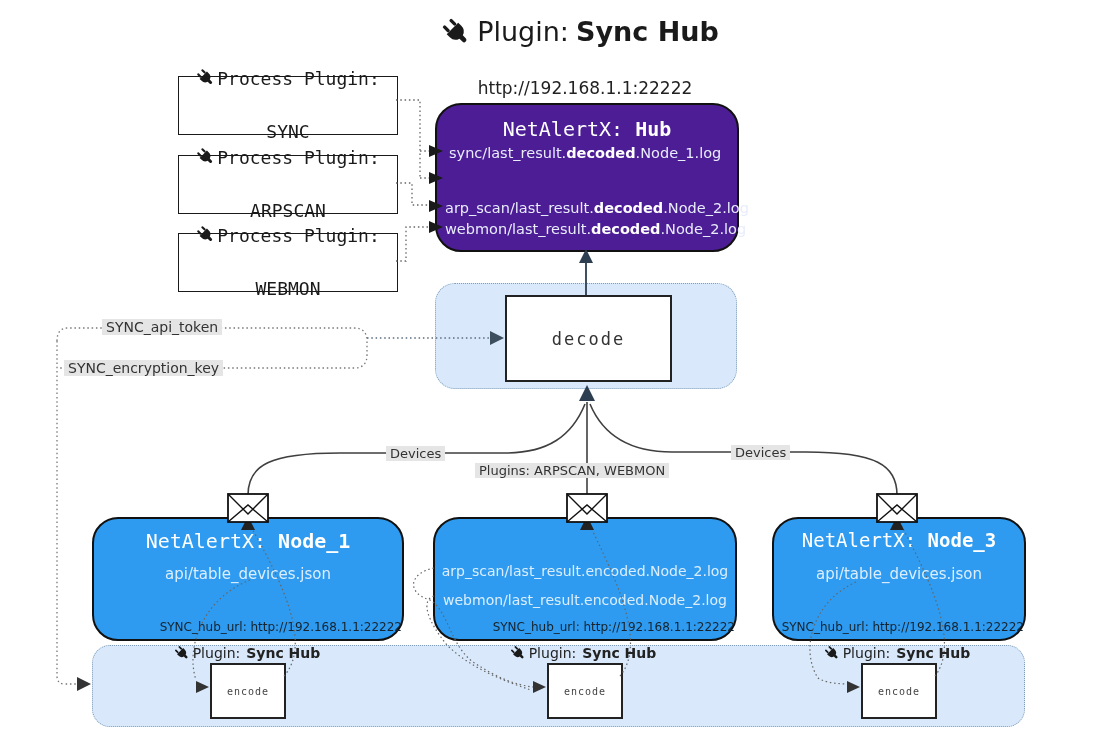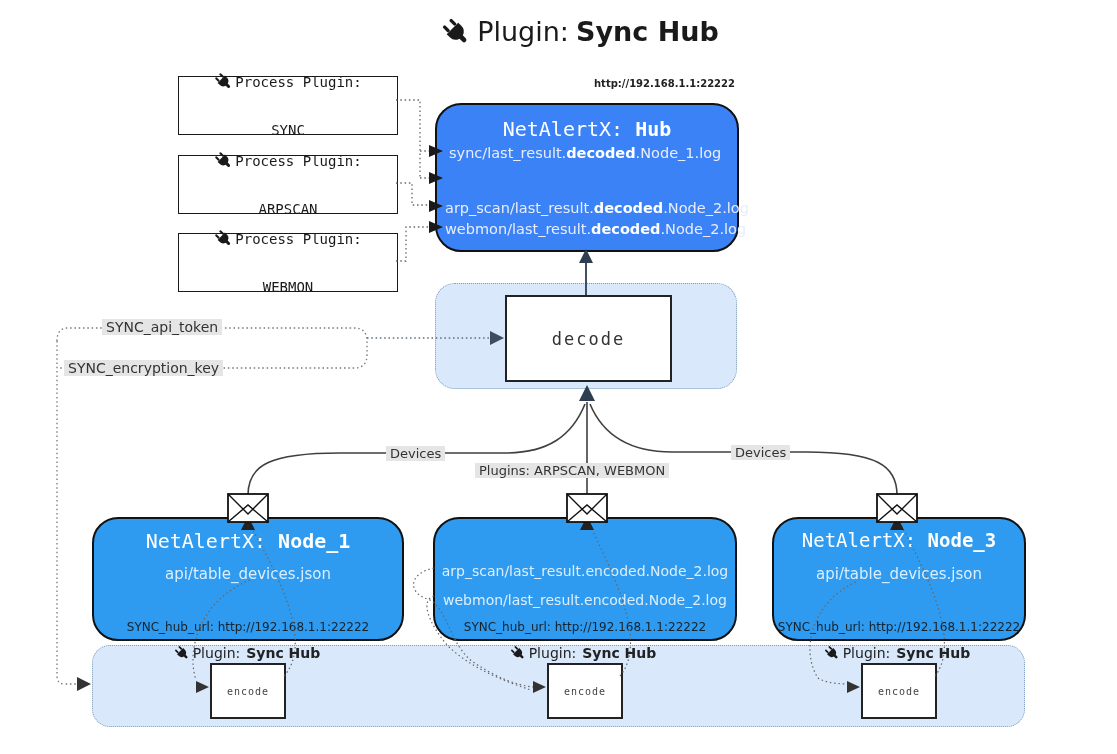--- a/index.html
+++ b/index.html
@@ -3,40 +3,40 @@
 <meta charset="utf-8">
 <style>
   html,body{margin:0;padding:0;background:#fff;}
   #canvas{position:relative;width:1117px;height:754px;background:#fff;overflow:hidden;
           font-family:"DejaVu Sans","Liberation Sans",sans-serif;color:#1a1a1a;border-radius:20px;}
   .abs{position:absolute;}
   .mono{font-family:"DejaVu Sans Mono","Liberation Mono",monospace;}
   .layer{position:absolute;left:0;top:0;z-index:2;pointer-events:none;}
   .pbox{left:178px;width:218px;height:57px;display:flex;flex-direction:column;
         align-items:center;justify-content:center;z-index:1;background:#fff;border:1.6px solid #1a1a1a;}
-  .pbox .row1{display:flex;align-items:flex-end;gap:2px;font-size:14px;line-height:1.2;}
-  .pbox .row2{font-size:14px;line-height:1.2;margin-top:31px;}
+  .pbox .row1{display:flex;align-items:flex-start;gap:2px;font-size:18px;line-height:1.2;}
+  .pbox .row2{font-size:18px;line-height:1.2;margin-top:31px;}
   .bigbox{border:2px solid #111;border-radius:26px;z-index:1;}
-  .hub{left:435px;top:103px;width:300px;height:145px;background:#3b82f6;color:#fff;}
+  .hub{left:435px;top:103px;width:300px;height:145px;background:#4c1d95;color:#fff;}
   .node{background:#2e9bf0;color:#fff;top:517px;height:120px;}
   .node-title,.hub-title{position:absolute;left:0;right:0;text-align:center;font-size:20px;color:#fff;}
   .hublog{position:absolute;left:12px;font-size:14.5px;color:#e9edfb;white-space:nowrap;}
   .hublog b{color:#fff;}
   .nodeline{position:absolute;left:0;right:0;text-align:center;font-size:15px;color:#dceefd;white-space:nowrap;}
-  .nodeurl{position:absolute;left:0;right:0;text-align:center;font-size:12px;color:#16222c;}
+  .nodeurl{position:absolute;left:0;right:0;text-align:right;font-size:12px;color:#16222c;}
   .panel{background:#d9e9fb;border:1.6px dotted #7f9db9;border-radius:20px;z-index:0;}
   .wbox{background:#fff;border:2px solid #222;z-index:1;display:flex;align-items:center;justify-content:center;}
   .lbl{z-index:3;background:#e5e5e5;padding:0 4px;font-size:13px;color:#333;white-space:nowrap;}
   .enc-label{z-index:3;display:flex;align-items:center;justify-content:center;gap:3px;
              font-size:14px;color:#222;white-space:nowrap;}
   .enc-label b{margin-left:3px;}
   .title{left:370px;top:16px;width:420px;display:flex;align-items:center;justify-content:center;
          font-size:27px;color:#1a1a1a;z-index:1;}
   .title b{margin-left:7px;}
-  .urlsmall{font-size:10px;color:#222;text-align:right;z-index:1;font-weight:bold;}
+  .urlsmall{font-size:17px;color:#222;text-align:center;z-index:1;}
   svg.plug{fill:#1a1a1a;flex:0 0 auto;}
 </style>
 </head>
 <body>
 
 <div id="canvas">
 
   <svg width="0" height="0" style="position:absolute">
     <symbol id="plug" viewBox="0 0 24 24">
       <g transform="rotate(-45 12 12)">

